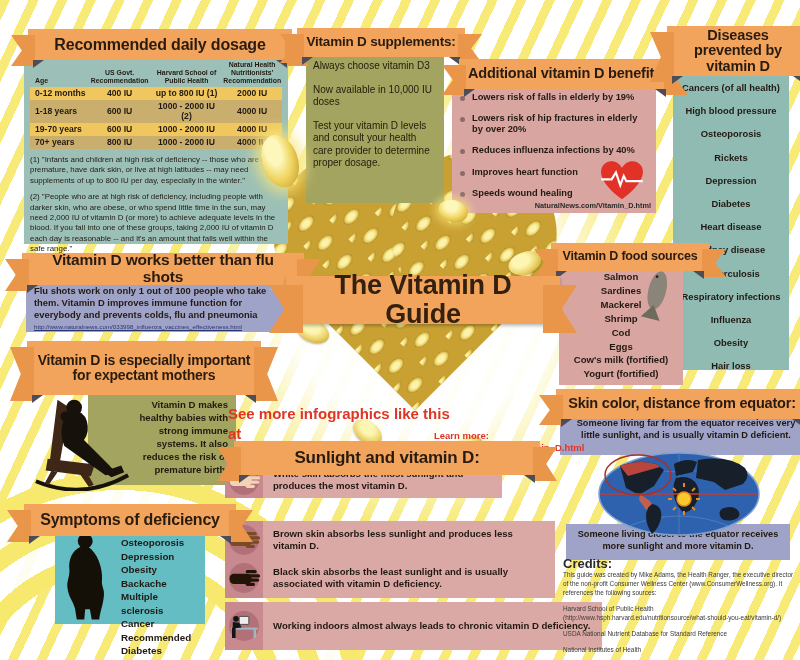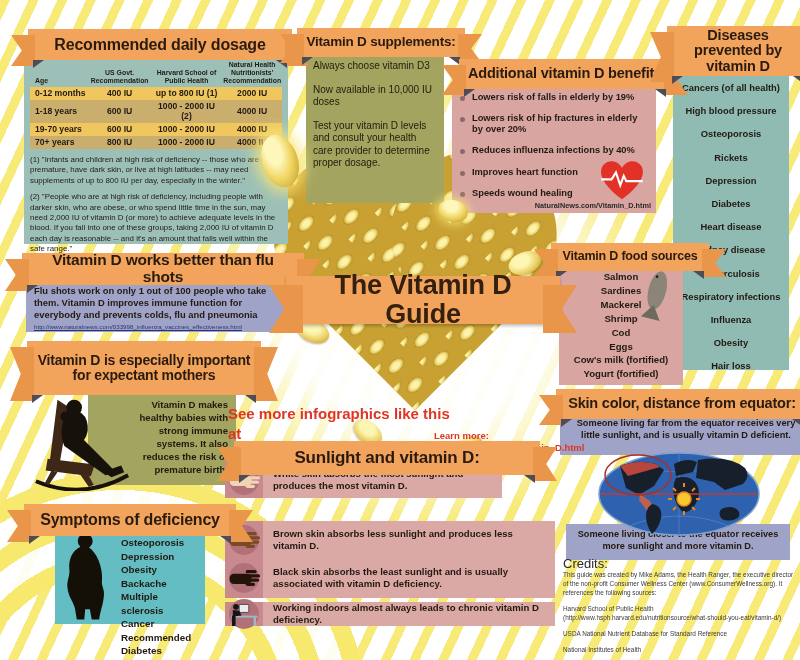--- a/index.html
+++ b/index.html
@@ -356,21 +356,21 @@
             <rect x="22" y="3.5" width="13" height="4" rx="2"></rect>
             <rect x="25" y="8.5" width="14" height="4" rx="2"></rect>
             <rect x="25" y="13.5" width="13" height="4" rx="2"></rect>
             <rect x="22" y="18.5" width="11" height="4" rx="2"></rect>
           </g>
       </svg>
     </div>
     <div class="rowtext">Black skin absorbs the least sunlight and is usually associated with vitamin D deficiency.</div>
   </div>
 
-  <div class="sunrow" style="left:225px;top:602px;width:330px;height:24px;">
+  <div class="sunrow" style="left:225px;top:602px;width:330px;height:48px;padding-left:47px;">
     <div class="iconbox">
         <span class="disc"></span>
       <svg viewBox="0 0 40 34" width="32" height="28" style="position:relative;">
         <rect x="14" y="5" width="12" height="10" rx="1" fill="#EDEDED" stroke="#333" stroke-width="1"></rect>
         <rect x="4" y="19" width="33" height="2.5" fill="#9FB8C8"></rect>
         <rect x="6" y="21" width="3" height="11" fill="#9FB8C8"></rect>
           <rect x="32" y="21" width="3" height="11" fill="#9FB8C8"></rect>
         <circle cx="10" cy="8" r="3.6" fill="#141414"></circle>
         <path d="M6 12 l8 1 l3 6 l-11 1 z" fill="#141414"></path>
         <rect x="5" y="19" width="4.5" height="13" fill="#141414"></rect>
@@ -396,21 +396,21 @@
     </div>
   <div style="position:absolute;left:60px;top:532px;z-index:5;">
     <svg viewBox="0 0 60 95" width="56" height="90">
       <circle cx="27" cy="9" r="8" fill="#141008"></circle>
       <path d="M22 15 c-9 4 -13 14 -12 24 c1 8 -3 12 -2 20 c1 10 6 14 8 22 l2 12 h8 l1 -11 h5 l2 11 h8 c1 -9 4 -15 5 -25 c1 -8 -3 -10 -2 -18 c1 -12 -5 -29 -15 -35 z" fill="#141008"></path>
       <ellipse cx="22" cy="48" rx="12" ry="16" fill="#141008"></ellipse>
     </svg>
   </div>
 
   <div style="position:absolute;left:563px;top:556px;width:232px;z-index:3;">
-    <div style="font-size:13px;font-weight:normal;color:#2A2A2A;margin-bottom:0;">Credits:</div>
+    <div style="font-size:13px;font-weight:bold;color:#2A2A2A;margin-bottom:0;">Credits:</div>
     <div>
         <p class="credit-p">This guide was created by Mike Adams, the Health Ranger, the executive director of the non-profit Consumer Wellness Center (www.ConsumerWellness.org). It references the following sources:</p>
         <p class="credit-p">Harvard School of Public Health (http://www.hsph.harvard.edu/nutritionsource/what-should-you-eat/vitamin-d/)</p>
         <p class="credit-p">USDA National Nutrient Database for Standard Reference</p>
         <p class="credit-p">National Institutes of Health</p>
       </div>
   </div>
 
 </div>
 

